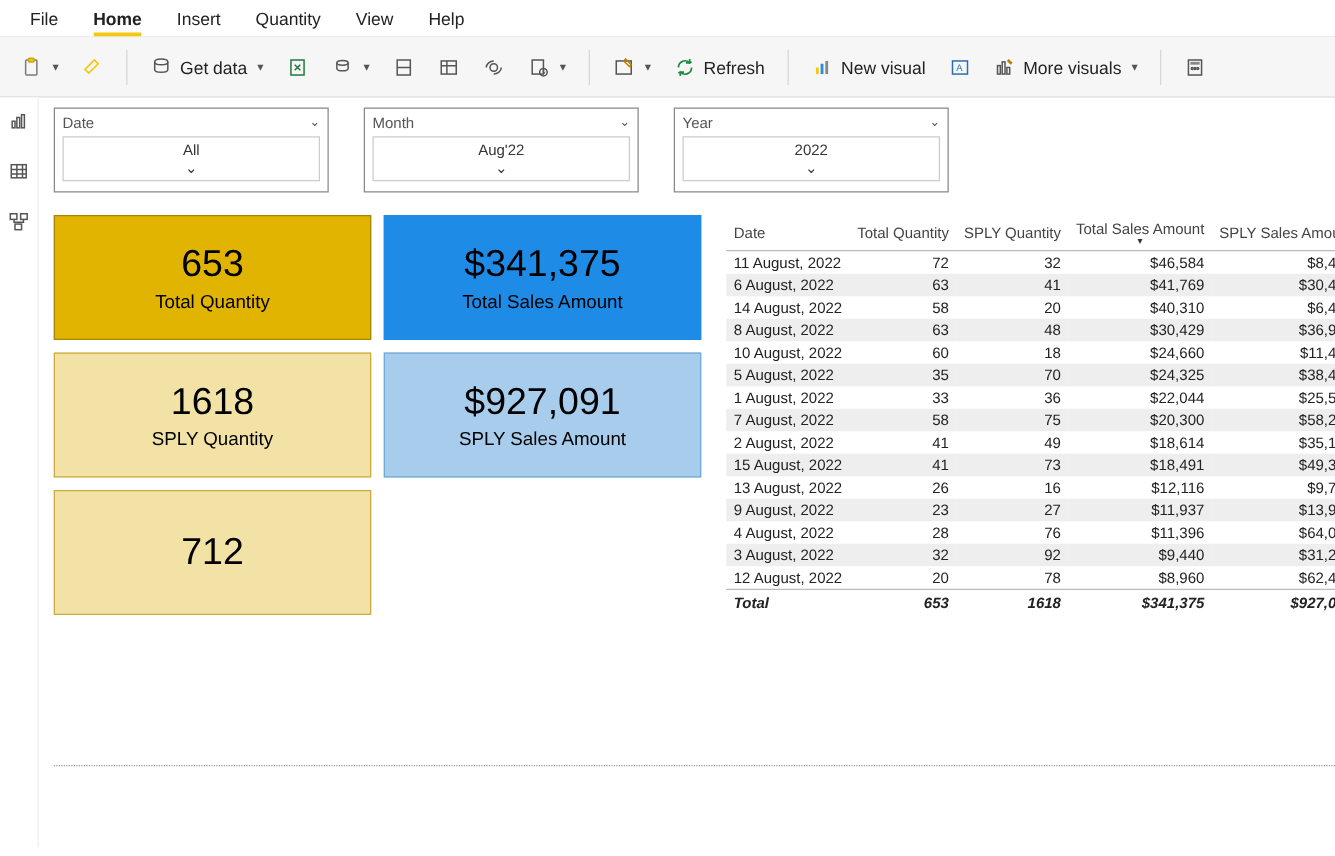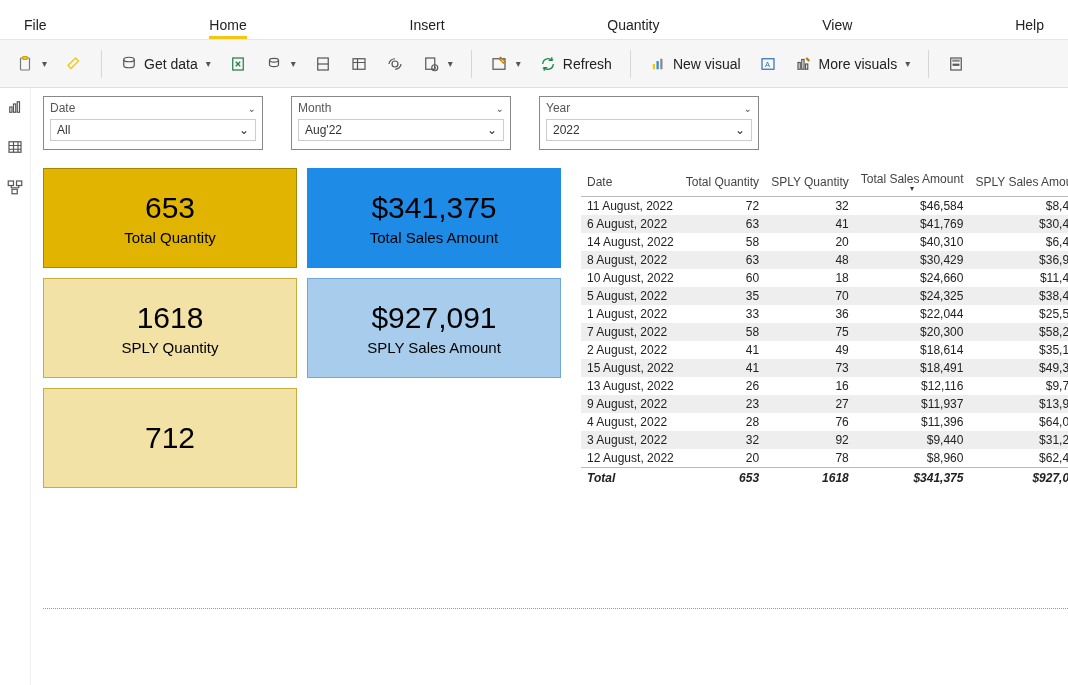--- a/index.html
+++ b/index.html
@@ -8,35 +8,34 @@
     font-family: "Segoe UI", Arial, sans-serif;
     font-size: 13px;
     color: #222;
     background: #fff;
     width: 1068px;
   }
   
   .menubar {
     display: flex;
     align-items: flex-end;
-    height: 40px;
+    height: 30px;
     padding: 0 10px;
     border-bottom: 1px solid #e6e6e6;
     background: #fff;
-    justify-content: space-between;
   }
   .menu-item {
     padding: 8px 14px 6px;
     font-size: 14px;
     color: #222;
     cursor: pointer;
     position: relative;
   }
   .menu-item.active {
-    font-weight: 400;
+    font-weight: 700;
   }
   .menu-item.active::after {
     content: "";
     position: absolute;
     left: 14px; right: 14px; bottom: 0;
     height: 3px;
     background: #f2c811;
   }
   
   .ribbon {
@@ -104,20 +103,21 @@
   .slicer .s-head {
     display:flex; justify-content:space-between; align-items:center;
     color:#555; padding-bottom:4px;
   }
   .slicer .s-head .chev { font-size:10px; color:#555; }
   .slicer .s-val {
     border: 1px solid #ccc;
     padding: 3px 6px;
     display:flex; justify-content:space-between; align-items:center;
     color:#333;
+    flex-direction:column;
   }
   
   .cards-and-table { display:flex; gap: 20px; margin-top: 18px; }
   .cards { display:flex; flex-direction:column; gap: 10px; }
   .card-row { display:flex; gap: 10px; }
   .card {
     width: 254px; height: 100px;
     display:flex; flex-direction:column; align-items:center; justify-content:center;
     border: 1px solid #b39a00;
   }

